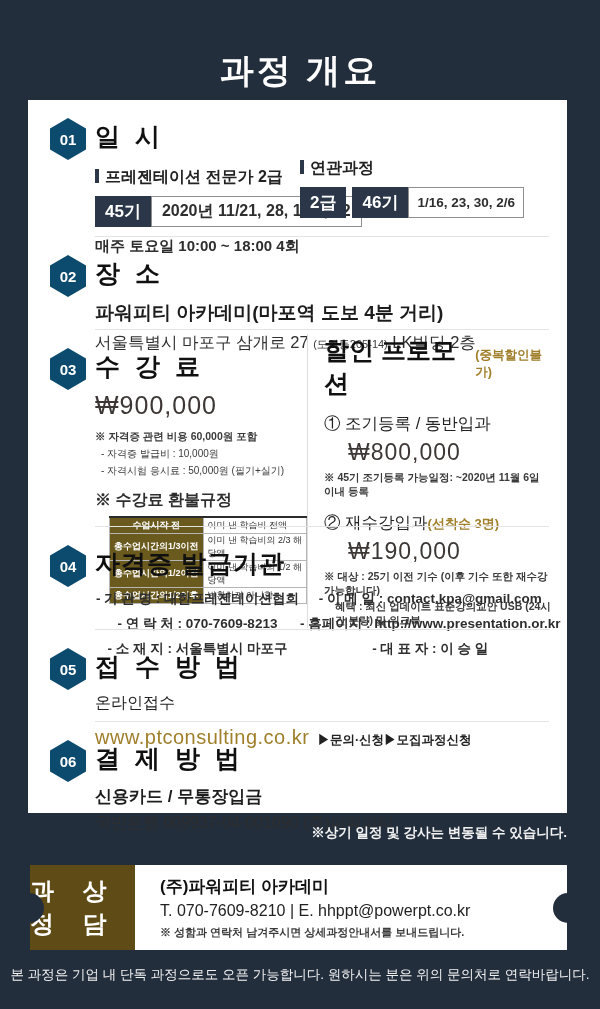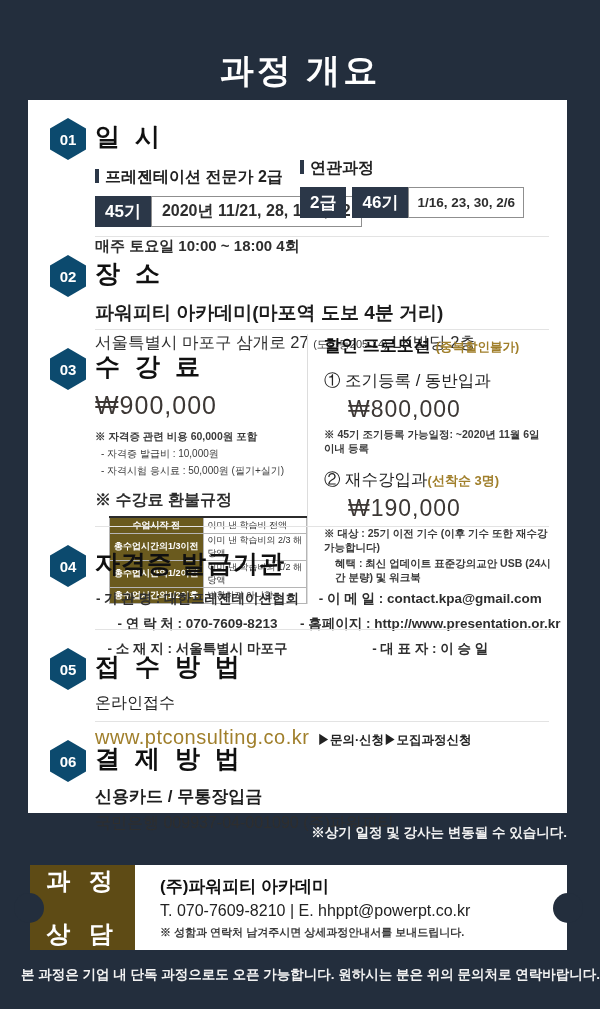--- a/index.html
+++ b/index.html
@@ -61,21 +61,21 @@
   .fee-subnote { font-size:10px; color:#3a3a3a; margin-top:3px; margin-left:6px; }
   .refund-title { font-size:16px; font-weight:bold; color:#2e2e2e; margin-top:12px; }
   .refund-table { border-collapse:collapse; margin-top:5px; margin-left:14px; border-top:2px solid #2b2b2b; }
   .refund-table td { font-size:9px; height:16px; border:1px solid #b5b5b5; }
   .refund-table td.k {
     background:#6a5a1e; color:#fff; width:94px; text-align:center; font-weight:bold;
   }
   .refund-table td.v { width:104px; padding-left:4px; color:#2e2e2e; }
 
   .promo-title-row { display:flex; align-items:baseline; }
-  .promo-title { font-size:17px; font-weight:bold; color:#101010; }
+  .promo-title { font-size:25px; font-weight:bold; color:#101010; }
   .gold { color:#a07f2b; }
   .promo-badge { font-size:12.5px; font-weight:bold; margin-left:5px; }
   .promo-item-title { font-size:16.5px; color:#222; margin-top:13px; }
   .promo-item-title .inline-badge { font-size:13px; font-weight:bold; }
   .promo-price { font-size:23px; color:#3c3734; margin-left:24px; margin-top:4px; letter-spacing:1px; }
   .promo-note { font-size:10.5px; font-weight:bold; color:#3a3a3a; margin-top:5px; }
   .promo-note2 { font-size:10.5px; font-weight:bold; color:#3a3a3a; margin-top:2px; margin-left:11px; }
 
   .issuer-cols { display:flex; margin-top:10px; }
   .issuer-col { display:flex; flex-direction:column;align-items:center; }
@@ -93,36 +93,36 @@
   .schedule-note {
     position:absolute; top:824px; right:33px; color:#f2f2f2;
     font-size:13.5px; font-weight:bold;
   }
   .ticket {
     position:absolute; left:30px; top:865px; width:537px; height:85px;
     background:#fff; display:flex;
   }
   .ticket-label {
     width:105px; flex:none; background:#5e4b15; color:#fff;
-    display:flex; flex-direction:column; align-items:center; justify-content:space-between;
+    display:flex; flex-direction:row; align-items:center; justify-content:flex-end;
     font-size:24px; font-weight:bold; letter-spacing:6px; line-height:1.35;
   }
   .ticket-body { flex:1; padding:10px 0 0 25px; }
   .ticket-company { font-size:17px; font-weight:bold; color:#111; }
   .ticket-phone { font-size:16px; color:#222; margin-top:4px; }
   .ticket-note { font-size:11px; font-weight:bold; color:#3a3a3a; margin-top:5px; }
   .notch {
     position:absolute; width:30px; height:30px; border-radius:50%;
     background:#232e3d; top:50%; transform:translateY(-50%);
   }
   .notch.left { left:-16px; }
   .notch.right { right:-16px; }
   .footer-note {
-    position:absolute; top:966px; left:0; width:600px; text-align:right;
-    color:#f2f2f2; font-size:13.5px; font-weight:bold;
+    position:absolute; top:966px; left:0; width:600px; text-align:center;
+    color:#f2f2f2; font-size:13.5px; font-weight:normal;
   }
 </style>
 </head>
 <body>
 
 <div class="page-title">과정 개요</div>
 
 <div class="card">
 
   <div class="section divided" style="height:137px;">

